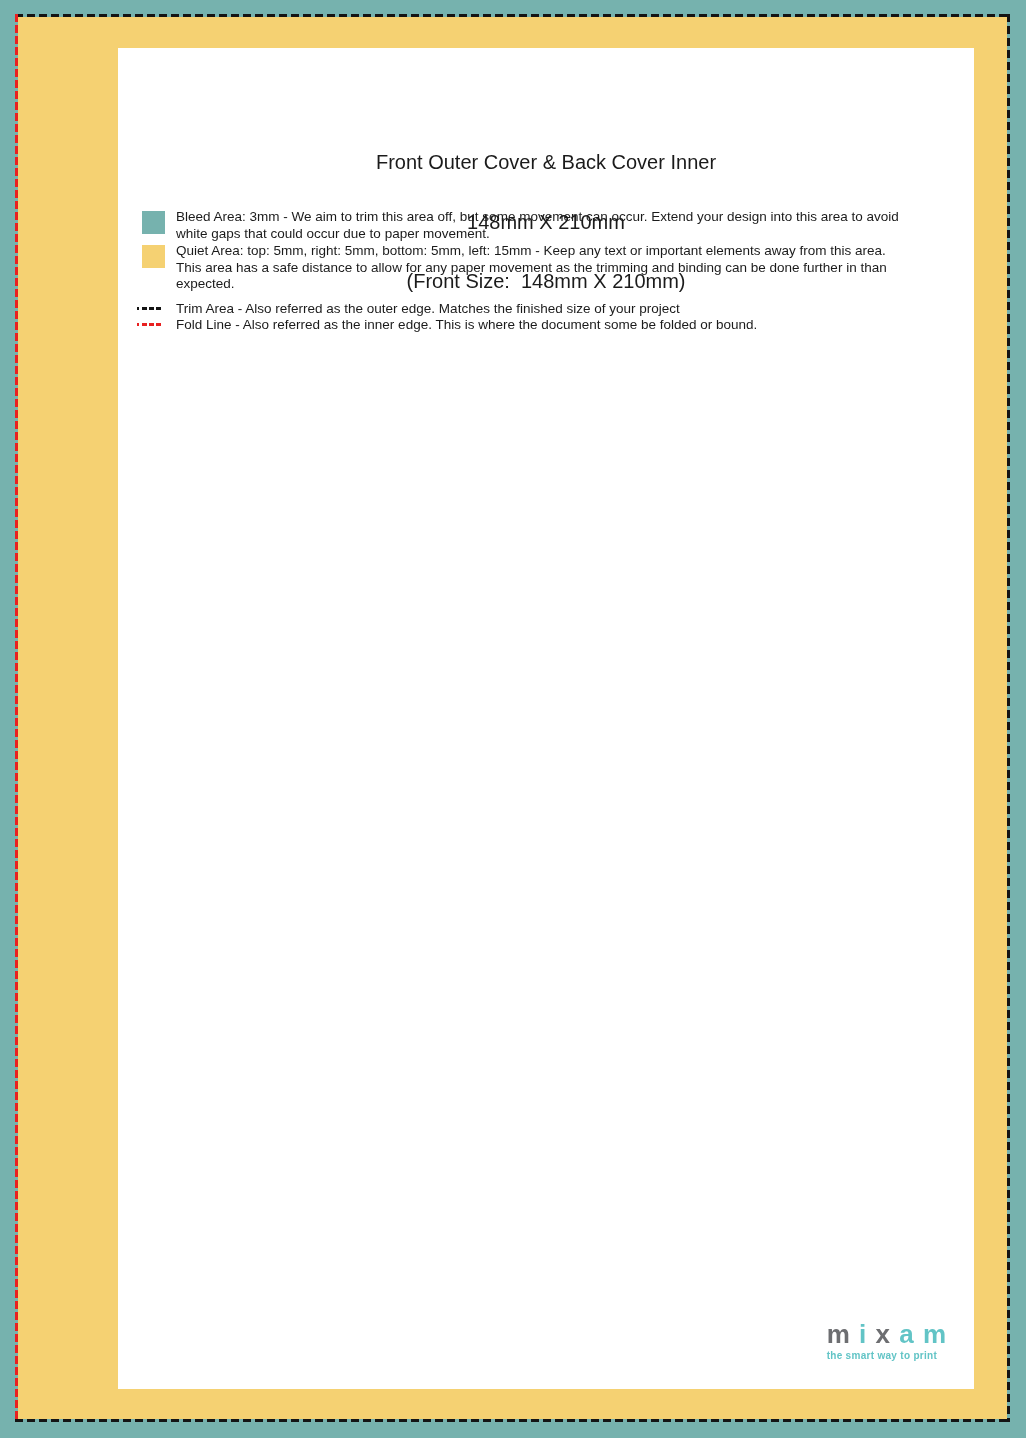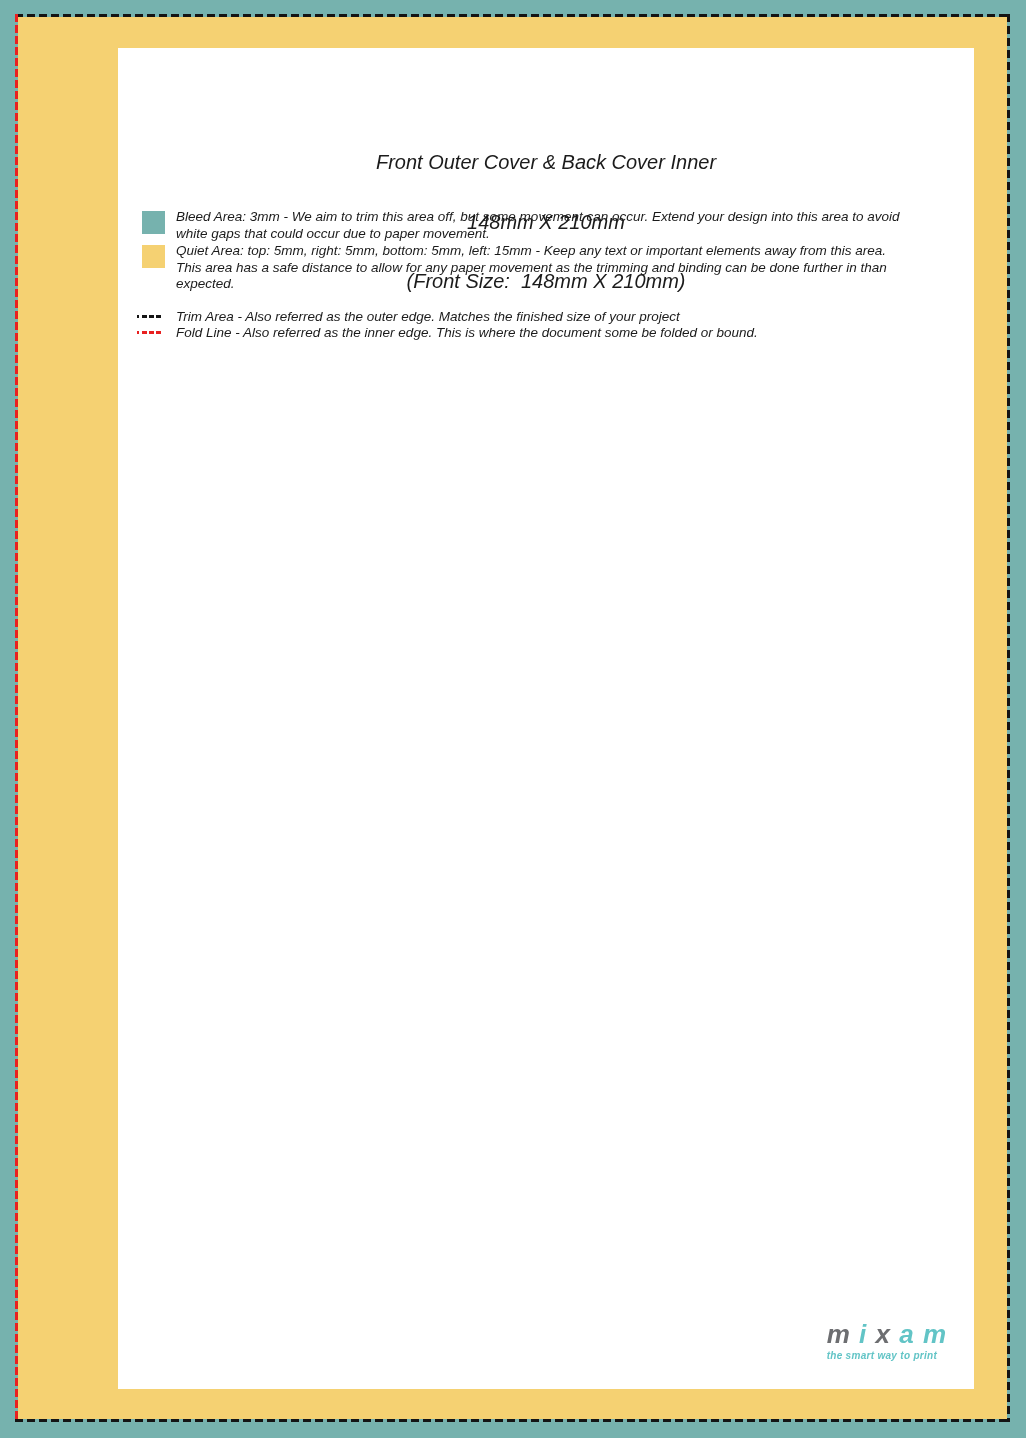--- a/index.html
+++ b/index.html
@@ -6,21 +6,20 @@
   body {
     width: 1026px; height: 1438px;
     font-family: "Liberation Sans", sans-serif;
     -webkit-font-smoothing: antialiased;
   }
   .canvas {
     position: relative;
     width: 1026px; height: 1438px;
     background: var(--bleed-teal, #76b2ae);
     overflow: hidden;
-    font-style: italic;
   }
   .quiet-area {
     position: absolute;
     left: 18px; top: 17px;
     width: 989px; height: 1402px;
     background: var(--quiet-yellow, #f5d172);
   }
   .trim-line-h {
     position: absolute;
     height: 3px; width: 995px; left: 15px;
@@ -56,21 +55,21 @@
     white-space: pre-wrap;
   }
   .title-line1 { font-size: 20px; line-height: 25px; }
   .title-line2, .title-line3 { font-size: 20px; line-height: 23px; }
   .legend {
     position: absolute;
     top: 161px; left: 24px; width: 790px;
   }
   .legend-row { display: flex; align-items: flex-start; }
   .legend-row-bleed { margin-bottom: 1px; }
-  .legend-row-quiet { margin-bottom: 16px; }
+  .legend-row-quiet { margin-bottom: 8px; }
   .legend-row-trim  { margin-bottom: 0; }
   .icon-cell { flex: 0 0 34px; }
   .swatch {
     width: 23px; height: 23px; margin-top: 2px;
   }
   .swatch-bleed { background: var(--bleed-teal, #76b2ae); }
   .swatch-quiet { background: var(--quiet-yellow, #f5d172); }
   .dash-icon {
     width: 24px; height: 3px; margin-top: 6px; margin-left: -5px;
   }

